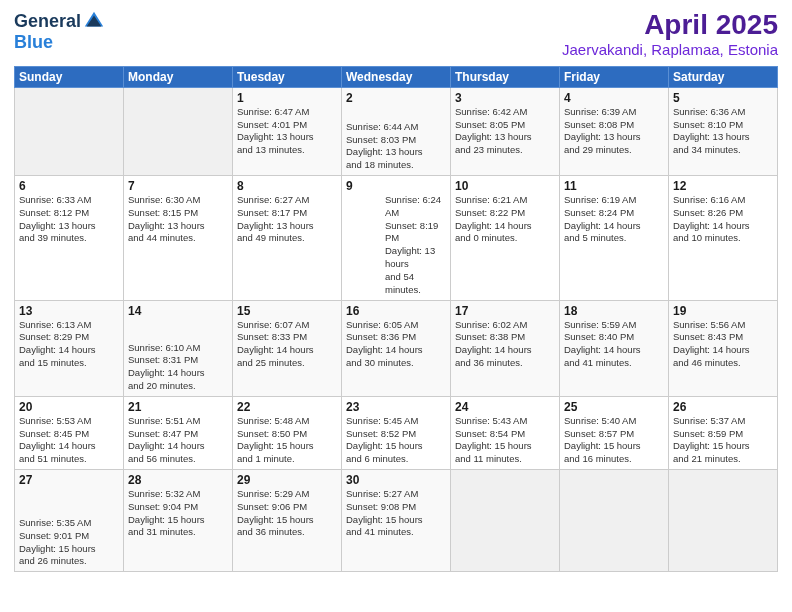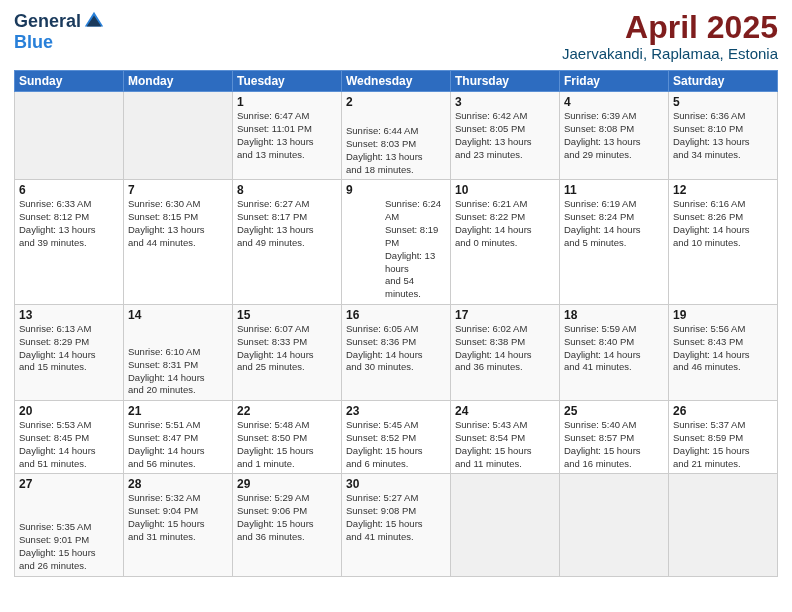--- a/index.html
+++ b/index.html
@@ -45,28 +45,28 @@
     }
     .logo-blue {
       font-size: 18px;
       font-weight: bold;
       color: #2980d9;
     }
     .title-block {
       text-align: right;
     }
     .main-title {
-      font-size: 32px;
-      font-weight: bold;
-      color: #7f1d1d;
+      font-size: 28px;
+      font-weight: bold;
+      color: #4c1d95;
       line-height: 1.1;
     }
     .subtitle {
       font-size: 15px;
-      color: #0c4a6e;
+      color: #6d28d9;
     }
     .calendar {
       width: 100%;
       border-collapse: collapse;
       flex: 1;
     }
     .calendar thead tr th {
       background: #2d6cc0;
       color: #fff;
       font-size: 12px;
@@ -138,21 +138,21 @@
           <th>Saturday</th>
         </tr>
     </thead>
     <tbody id="calendar-body">
         <tr>
           <td class="empty-cell"></td>
           <td class="empty-cell"></td>
           <td>
             <span class="day-num">1</span>
             <div class="day-info" style="white-space: pre-line;">Sunrise: 6:47 AM
-Sunset: 11:01 PM
+Sunset: 4:01 PM
 Daylight: 13 hours
 and 13 minutes.</div>
           </td>
           <td>
             <span class="day-num">2</span>
             <div class="day-info" style="white-space: pre-line; margin-top: 16px;">Sunrise: 6:44 AM
 Sunset: 8:03 PM
 Daylight: 13 hours
 and 18 minutes.</div>
           </td>

